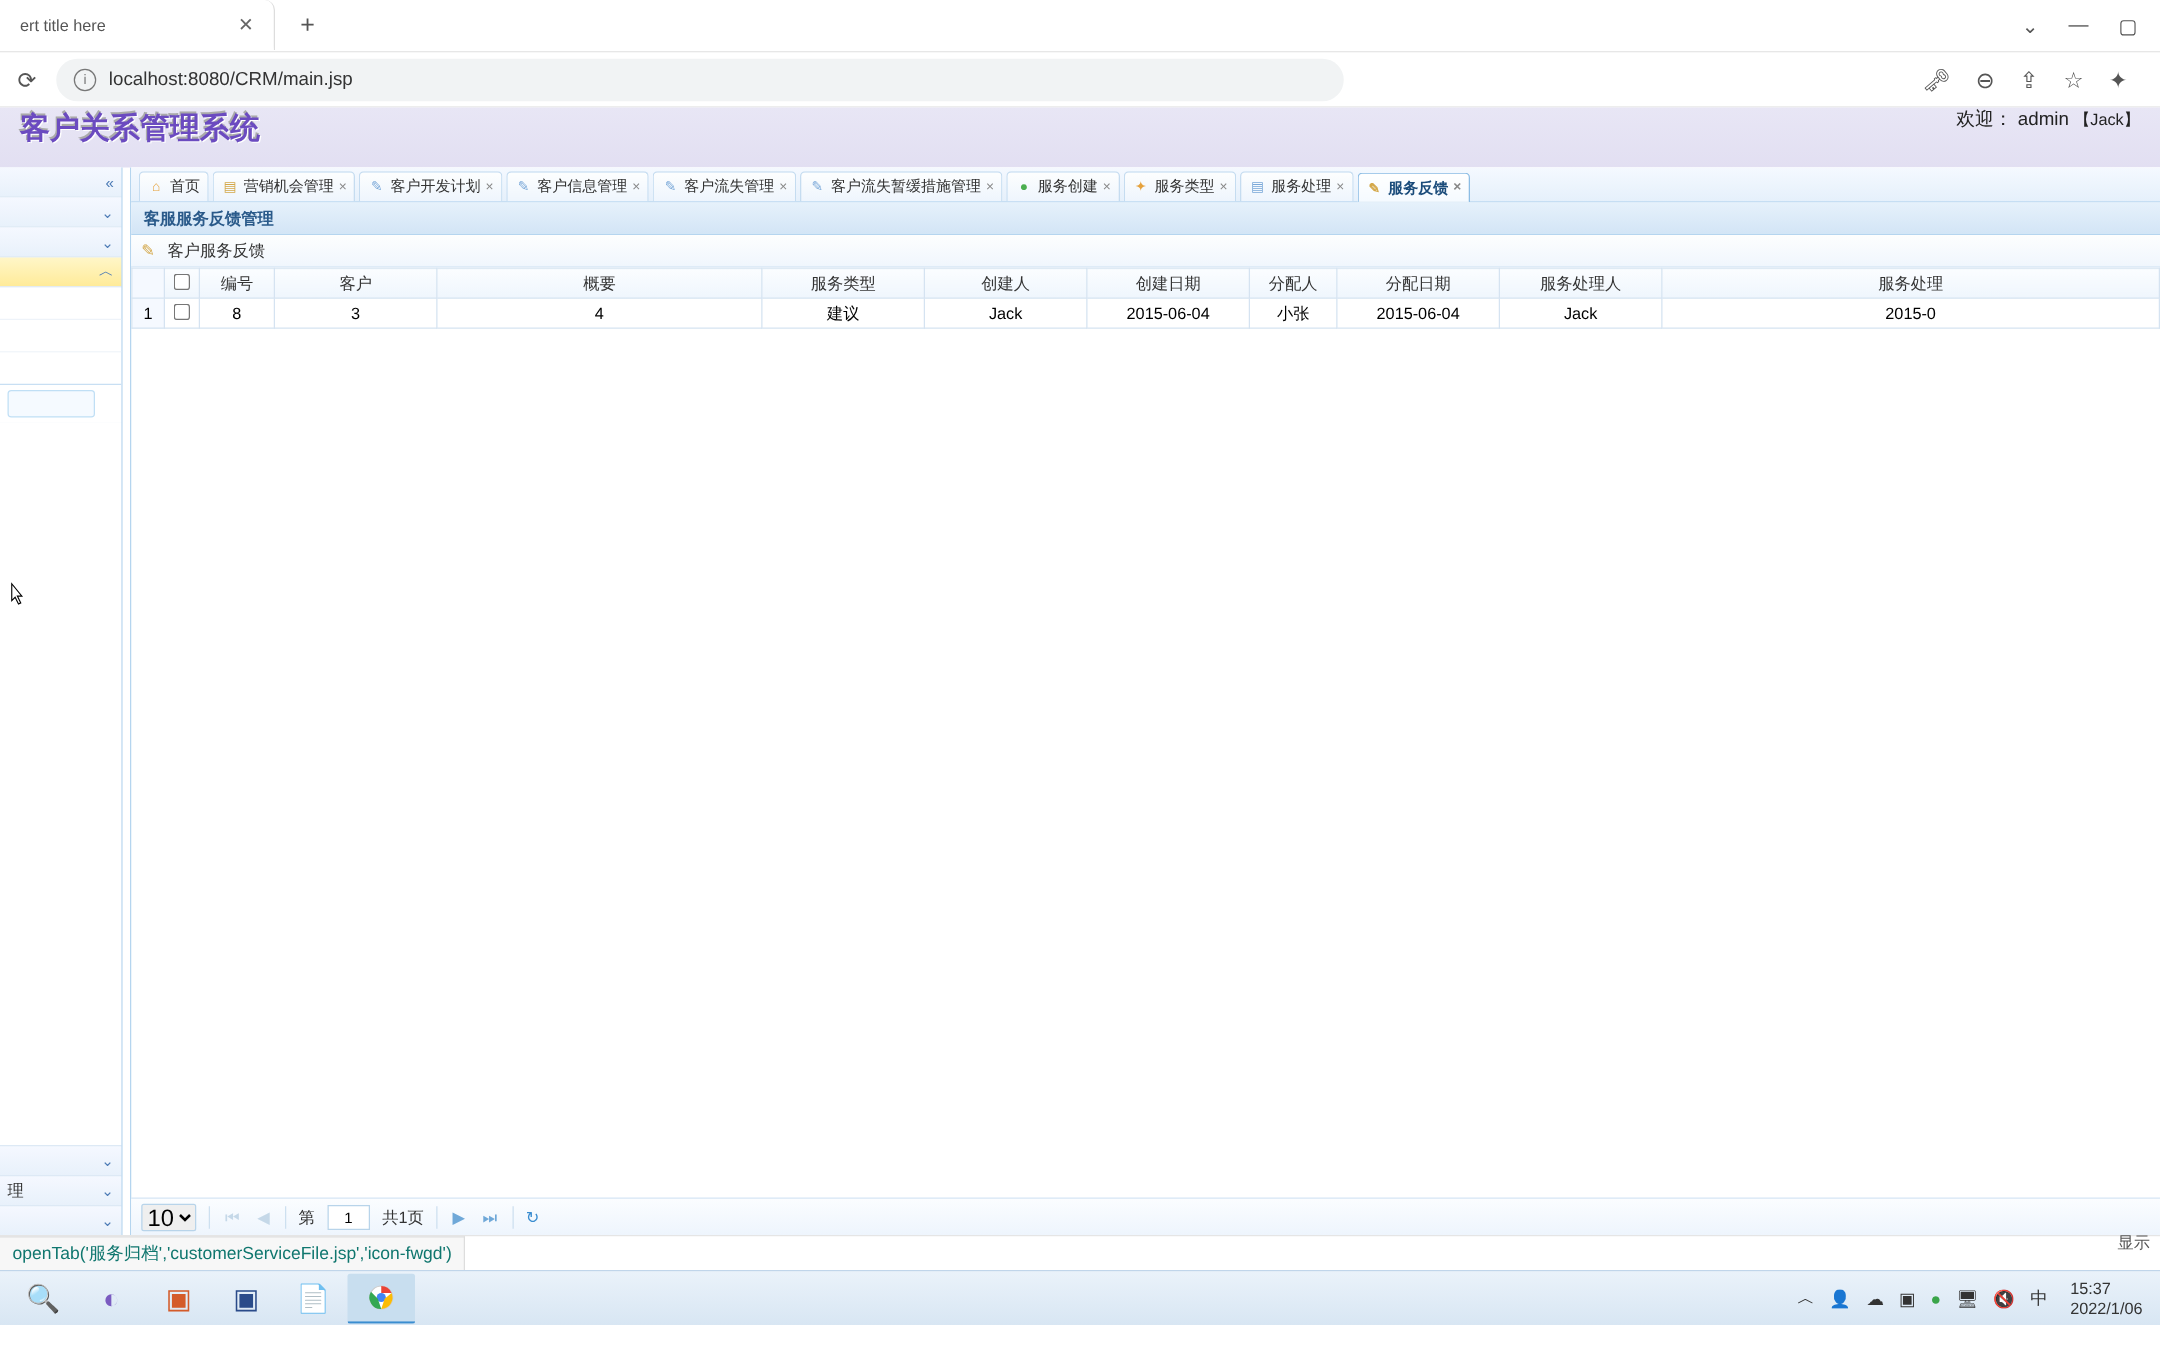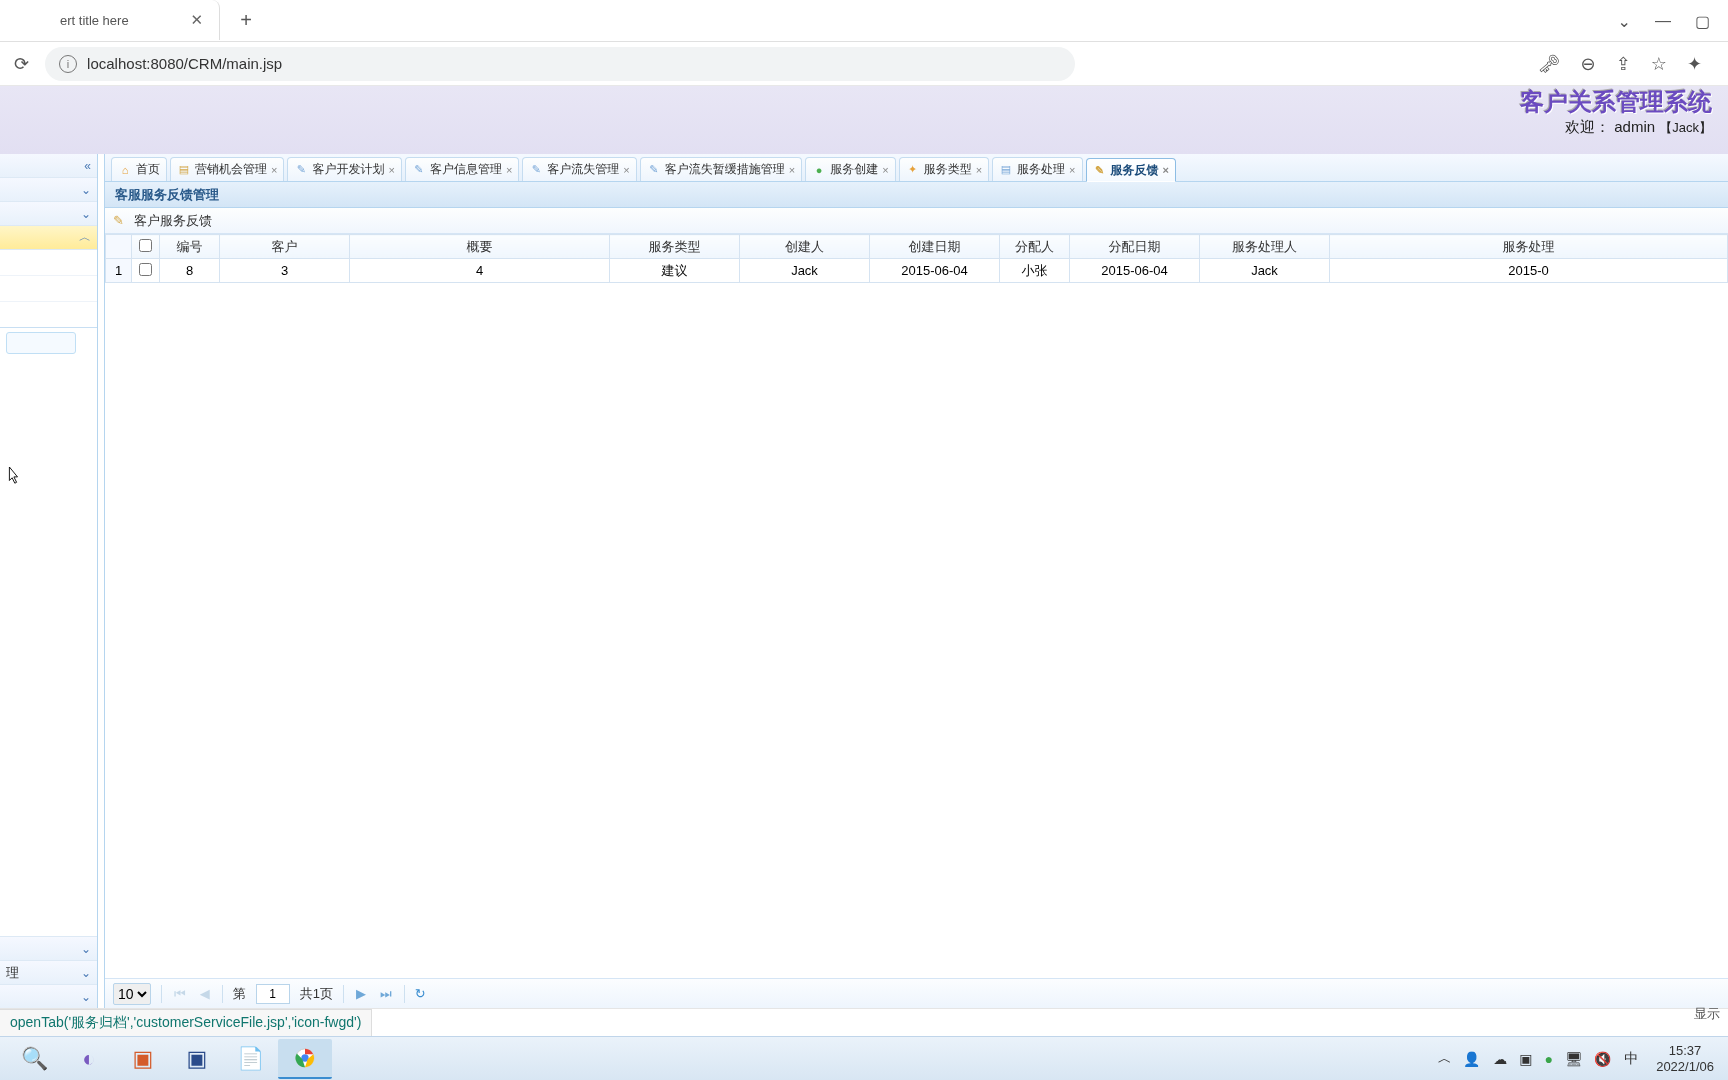--- a/index.html
+++ b/index.html
@@ -1,35 +1,35 @@
 <!DOCTYPE html>
 <html><head>
 <meta charset="utf-8">
 <style>
 * { margin: 0; padding: 0; box-sizing: border-box; font-family: "Microsoft YaHei", Arial, sans-serif; }
 body { width: 1728px; height: 1080px; overflow: hidden; background: #fff; }
 
 
 .browser-top { height: 42px; background: #fff; display: flex; align-items: flex-start; border-bottom: 1px solid #e0e0e0; }
 .tab { height: 40px; background: #fff; border-right: 1px solid #ddd; display: flex; align-items: center; padding: 0 12px 0 16px; width: 220px; font-size: 13px; color: #555; border-top-left-radius: 8px; border-top-right-radius: 8px; }
-.tab-title { flex: 1; white-space: nowrap; overflow: hidden; margin-left: 44px; }
+.tab-title { flex: 1; white-space: nowrap; overflow: hidden; }
 .tab-close { color: #666; font-size: 15px; cursor: pointer; padding: 2px 4px; }
 .new-tab { width: 36px; height: 36px; display: flex; align-items: center; justify-content: center; font-size: 20px; color: #555; cursor: pointer; margin-left: 8px; margin-top: 2px; }
 .browser-top-right { margin-left: auto; display: flex; align-items: center; gap: 24px; padding-right: 18px; height: 42px; }
 .win-ctrl { font-size: 16px; color: #555; cursor: pointer; }
 
 .addr-bar { height: 44px; background: #fff; display: flex; align-items: center; padding: 0 10px; gap: 12px; border-bottom: 1px solid #e8e8e8; }
 .reload-btn { font-size: 18px; color: #555; cursor: pointer; padding: 4px; }
 .addr-field { flex: 1; display: flex; align-items: center; height: 34px; background: #f1f3f4; border-radius: 17px; padding: 0 14px; font-size: 15px; color: #333; max-width: 1030px; }
 .addr-info-icon { width: 18px; height: 18px; border: 1.5px solid #777; border-radius: 50%; display: flex; align-items: center; justify-content: center; font-size: 11px; color: #777; margin-right: 10px; }
 .addr-icons { margin-left: auto; display: flex; align-items: center; gap: 20px; padding-right: 16px; }
 .addr-icon { font-size: 18px; color: #555; cursor: pointer; }
 
 
-.app-header { height: 68px; background: linear-gradient(to bottom, #e8e6f5, #e2dff2); display: flex; align-items: flex-end; padding: 0 16px; flex-direction: column; }
+.app-header { height: 48px; background: linear-gradient(to bottom, #e8e6f5, #e2dff2); display: flex; align-items: flex-start; padding: 0 16px; }
 .app-title { font-size: 24px; font-weight: bold; color: #6b4bc0; text-shadow: 1px 1px 0 #fff, -1px -1px 0 #aaa; }
 .welcome { margin-left: auto; font-size: 15px; color: #222; }
 .welcome .bracket { font-size: 13px; }
 
 
 .app-body { display: flex; height: calc(100% - 42px - 44px - 68px - 28px - 44px); }
 
 
 .sidebar { width: 98px; border-right: 1px solid #b5d5ef; display: flex; flex-direction: column; background: #f0f5fb; }
 .sidebar-row { height: 24px; border-bottom: 1px solid #dde9f5; display: flex; align-items: center; justify-content: flex-end; padding-right: 6px; font-size: 14px; cursor: pointer; }
@@ -71,41 +71,41 @@
 .grid { flex: 1; overflow: auto; }
 .grid table { border-collapse: collapse; width: 100%; min-width: 1400px; }
 .grid th, .grid td { border: 1px solid #d5e3f1; font-size: 13px; text-align: center; height: 24px; background: #fff; }
 .grid th { background: linear-gradient(to bottom, #fbfdff, #eff6fd); color: #333; font-weight: normal; }
 .grid .col-rownum { width: 26px; background: #f5f9ff; }
 .grid .col-chk { width: 28px; }
 .grid input[type=checkbox] { cursor: pointer; }
 
 
 .pagination { height: 30px; background: linear-gradient(to bottom, #fbfdff, #eef5fd); border-top: 1px solid #d5e5f5; display: flex; align-items: center; padding: 0 8px; font-size: 13px; color: #333; gap: 10px; }
-.page-select { height: 22px; font-size: 14px; border: 1px solid #b8d4ea; border-radius: 2px; }
+.page-select { height: 22px; font-size: 19px; border: 1px solid #b8d4ea; border-radius: 2px; }
 .page-sep { width: 1px; height: 18px; background: #cde0f0; }
 .page-btn { color: #6fa8d8; cursor: pointer; font-size: 13px; padding: 0 2px; }
 .page-btn.disabled { color: #c5d8e8; cursor: default; }
 .page-input { width: 34px; height: 20px; border: 1px solid #b8d4ea; text-align: center; font-size: 12px; }
 .page-refresh { color: #3a8dd0; cursor: pointer; }
 .page-info { margin-left: auto; color: #555; margin-top: 40px; }
 
 
 .status-bar { height: 28px; background: #fff; display: flex; align-items: center; border-top: 1px solid #e5e5e5; }
 .status-link { background: #f7f7f7; border: 1px solid #ddd; border-left: none; border-bottom: none; padding: 4px 10px; font-size: 14px; color: #0f766e; }
 .footer-text { flex: 1; text-align: center; font-size: 13px; color: #555; }
 
 
 .taskbar { height: 44px; background: linear-gradient(to bottom, #eaf2fa, #d8e6f3); display: flex; align-items: center; padding: 0 8px; border-top: 1px solid #c0d5ea; }
 .task-icon { width: 54px; height: 40px; display: flex; align-items: center; justify-content: center; font-size: 22px; cursor: pointer; border-radius: 2px; }
 .task-icon.active { background: #c8deef; border-bottom: 2px solid #3a8dd0; }
 .task-spacer { flex: 1; }
 .tray { display: flex; align-items: center; gap: 12px; font-size: 14px; color: #333; }
 .tray-icon { font-size: 14px; cursor: pointer; }
-.clock { text-align: center; font-size: 13px; line-height: 1.2; padding: 0 6px; }
+.clock { text-align: left; font-size: 13px; line-height: 1.2; padding: 0 6px; }
 
 .cursor-ptr { position: absolute; left: 4px; top: 465px; width: 18px; height: 22px; pointer-events: none; }
 .cursor-ptr svg { width: 18px; height: 22px; }
 </style>
 </head>
 <body>
 
 <div class="browser-top">
   <div class="tab">
     <span class="tab-title">ert title here</span>

